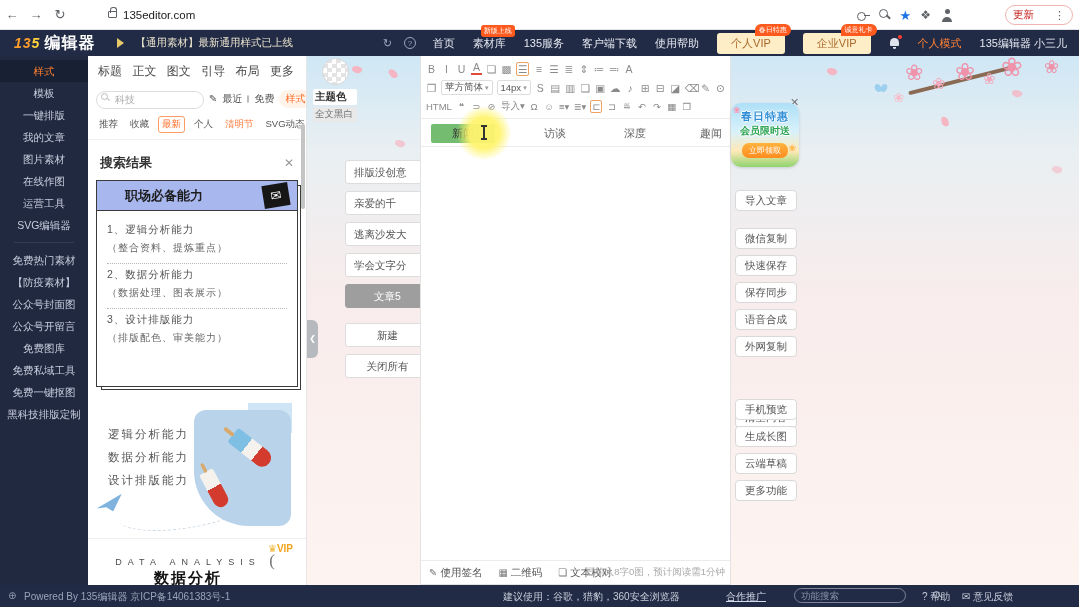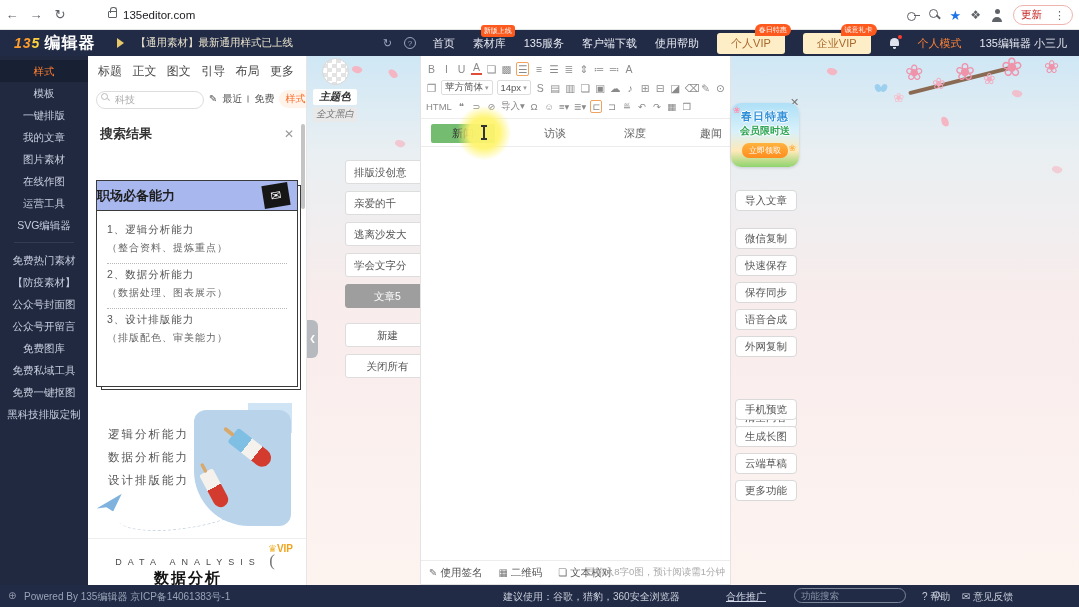--- a/index.html
+++ b/index.html
@@ -17,21 +17,21 @@
   .key-ico::before{content:'';position:absolute;left:0;top:3px;width:7px;height:7px;border:1.5px solid #5f6368;border-radius:50%;}
   .key-ico::after{content:'';position:absolute;left:7px;top:6px;width:6px;height:1.5px;background:#5f6368;}
   .mag{position:relative;width:12px;height:12px;}
   .mag::before{content:'';position:absolute;left:0;top:0;width:7px;height:7px;border:1.5px solid #5f6368;border-radius:50%;}
   .mag::after{content:'';position:absolute;left:7px;top:7px;width:5px;height:1.5px;background:#5f6368;transform:rotate(45deg);}
   .star{color:#1a73e8;font-size:13px;}
   .ext{color:#5f6368;font-size:12px;}
   .person{position:relative;width:14px;height:14px;}
   .person::before{content:'';position:absolute;left:4.5px;top:1px;width:5px;height:5px;background:#5f6368;border-radius:50%;}
   .person::after{content:'';position:absolute;left:2px;bottom:0;width:10px;height:5px;background:#5f6368;border-radius:5px 5px 0 0;}
-  .upd-pill{display:flex;align-items:center;gap:12px;border:1px solid #f0b4ae;border-radius:12px;padding:2px 7px;cursor:pointer;}
+  .upd-pill{display:flex;align-items:center;gap:20px;border:1px solid #f0b4ae;border-radius:12px;padding:2px 7px;cursor:pointer;margin-left:42px;}
   .upd-txt{color:#c5221f;font-size:10.5px;}
   .dots{color:#5f6368;font-size:11px;}
 
   
   .hdr{position:absolute;left:0;top:30px;width:1079px;height:26px;background:#212b45;display:flex;align-items:center;}
   .logo{margin-left:14px;font-weight:bold;font-size:14px;letter-spacing:1px;cursor:pointer;}
   .logo .n1{color:#ff9d2b;font-style:italic;}
   .logo .n2{color:#ffd23d;font-style:italic;}
   .logo .cn{color:#fff;margin-left:4px;font-size:16px;}
   .speaker{width:0;height:0;border:5px solid transparent;border-right:7px solid #e8c96a;transform:rotate(180deg);margin-left:22px;}
@@ -73,21 +73,21 @@
   .chk{display:inline-block;width:8px;height:8px;border:1px solid #bbb;border-radius:1px;vertical-align:-1px;}
   .style-center{font-size:10px;color:#ff6c27;background:#fff3ea;border-radius:9px;padding:2px 6px;cursor:pointer;white-space:nowrap;}
   .p-filters{display:flex;align-items:center;gap:6px;padding:5px 4px 6px 8px;border-bottom:1px solid #f2f2f2;}
   .f-item{font-size:9.5px;color:#555;cursor:pointer;white-space:nowrap;padding:1px 3px;}
   .f-item.active{color:#ff6c27;border:1px solid #ff9c63;border-radius:3px;}
   .f-item.hl{color:#ff7b3d;}
   .p-results{display:flex;justify-content:space-between;align-items:center;padding:14px 12px 8px 12px;}
   .res-title{font-size:13px;font-weight:bold;color:#333;}
   .x-close{font-size:12px;color:#999;cursor:pointer;}
   .card1{position:absolute;left:8px;top:124px;width:202px;height:207px;background:#fff;border:1px solid #3a3a3a;box-shadow:4px 4px 0 -2px #fff,4px 4px 0 -1px #3a3a3a;}
-  .c1-head{position:relative;height:30px;background:#a9b7ef;border-bottom:1px solid #3a3a3a;line-height:30px;padding-left:0;font-size:13px;font-weight:bold;color:#1d1d1d;}
+  .c1-head{position:relative;height:30px;background:#a9b7ef;border-bottom:1px solid #3a3a3a;line-height:30px;padding-left:28px;font-size:13px;font-weight:bold;color:#1d1d1d;}
   .stamp{position:absolute;right:8px;top:3px;width:26px;height:23px;background:#161616;transform:rotate(-9deg);color:#fff;font-size:13px;line-height:23px;text-align:center;}
   .c1-body{padding:8px 10px 0 10px;}
   .c1-item{padding:4px 0 8px 0;border-bottom:1px dotted #b9b9b9;}
   .c1-item:last-of-type{border-bottom:none;}
   .c1-h{font-size:10.5px;color:#555;letter-spacing:1px;}
   .c1-sub{font-size:10px;color:#666;letter-spacing:1px;margin-top:4px;}
   .card2{position:absolute;left:0px;top:345px;width:219px;height:137px;background:#fff;}
   .c2-lines{position:absolute;left:20px;top:22px;}
   .c2-line{font-size:11.5px;color:#555;letter-spacing:2px;line-height:23px;}
   .plane{position:absolute;left:8px;top:96px;width:28px;height:15px;background:#7fb3dd;clip-path:polygon(0 55%,100% 0,55% 100%,35% 62%);transform:rotate(-14deg);}
@@ -112,21 +112,21 @@
   .bgmid{position:absolute;left:307px;top:56px;width:772px;height:529px;background:linear-gradient(180deg,#cfe7f5 0%,#e9eff2 18%,#f8ecec 45%,#fdf4f0 100%);}
   .petal{position:absolute;width:10px;height:7px;background:#f5b6c3;border-radius:70% 30% 60% 40%;transform:rotate(28deg);}
   .blossom{position:absolute;color:#ef93ab;}
   .branch{position:absolute;background:#8a6a52;border-radius:2px;}
   .butterfly{position:absolute;width:12px;height:9px;}
   .butterfly::before,.butterfly::after{content:'';position:absolute;width:6px;height:8px;background:#9cd0ee;border-radius:60% 60% 20% 60%;}
   .butterfly::before{left:0;transform:rotate(-25deg);}
   .butterfly::after{left:6px;transform:rotate(25deg) scaleX(-1);}
 
   
-  .theme{position:absolute;left:313px;top:58px;width:44px;text-align:center;font-style:italic;}
+  .theme{position:absolute;left:313px;top:58px;width:44px;}
   .swatch{width:27px;height:27px;margin:0 auto;border:1px solid #d8d8d8;border-radius:50%;background:repeating-conic-gradient(#e3e3e3 0 25%,#fff 0 50%) 0 0/9px 9px;cursor:pointer;}
   .theme-l{margin-top:4px;font-size:10.5px;font-weight:bold;color:#333;background:#fff;border-radius:2px;padding:1px 2px;cursor:pointer;}
   .theme-s{margin-top:2px;font-size:9.5px;color:#777;background:#e9e9e9;border-radius:2px;padding:1px 2px;cursor:pointer;}
 
   
   .doclist{position:absolute;left:345px;top:160px;width:85px;}
   .doc{width:85px;height:24px;line-height:22px;background:#fff;border:1px solid #ddd;border-radius:3px;font-size:10.5px;color:#555;padding-left:8px;margin-bottom:7px;white-space:nowrap;overflow:hidden;cursor:pointer;}
   .doc.current{background:#9e9e9e;border-color:#9e9e9e;color:#fff;text-align:center;padding-left:0;}
   .doc.action{text-align:center;padding-left:0;margin-top:15px;}
   .doc.action2{text-align:center;padding-left:0;}
@@ -303,20 +303,28 @@
       <span class="s-wrap">
         <span class="mag2"></span>
         <input class="s-input" placeholder="科技" style="">
       </span>
       <span class="pencil">✎</span>
       <span class="lbl10">最近</span>
       <span class="chk"></span>
       <span class="lbl10">免费</span>
       <span class="style-center">样式中心</span>
     </div>
+    <div class="p-filters">
+      <span class="f-item"><span>推荐</span></span>
+        <span class="f-item"><span>收藏</span></span>
+        <span class="f-item active"><span>最新</span></span>
+        <span class="f-item"><span>个人</span></span>
+        <span class="f-item hl"><span>清明节</span></span>
+        <span class="f-item"><span>SVG动态</span></span>
+    </div>
     <div class="p-results">
       <span class="res-title">搜索结果</span>
       <span class="x-close">✕</span>
     </div>
 
     <div class="card1">
       <div class="c1-head">
         <span>职场必备能力</span>
         <span class="stamp">✉</span>
       </div>

